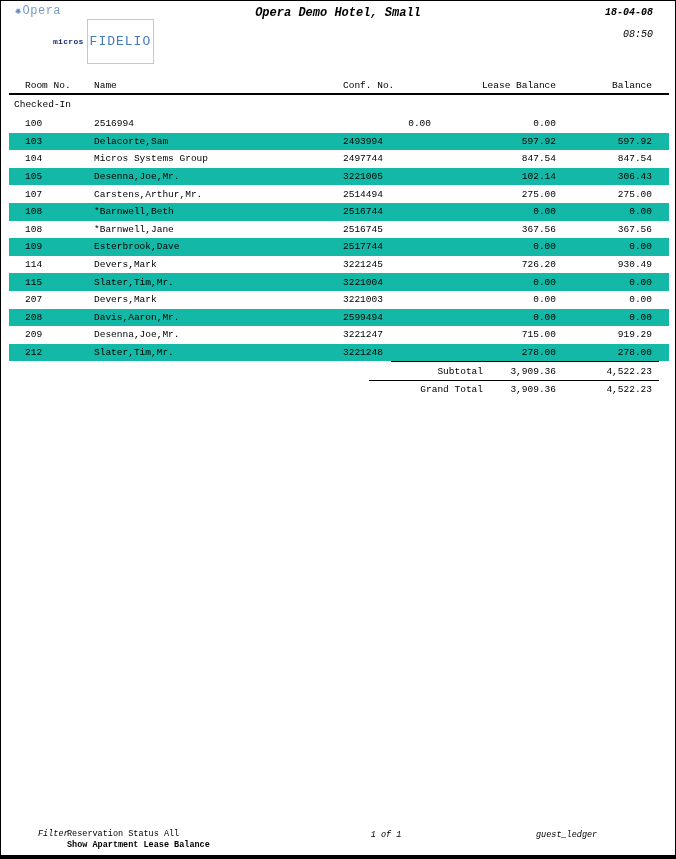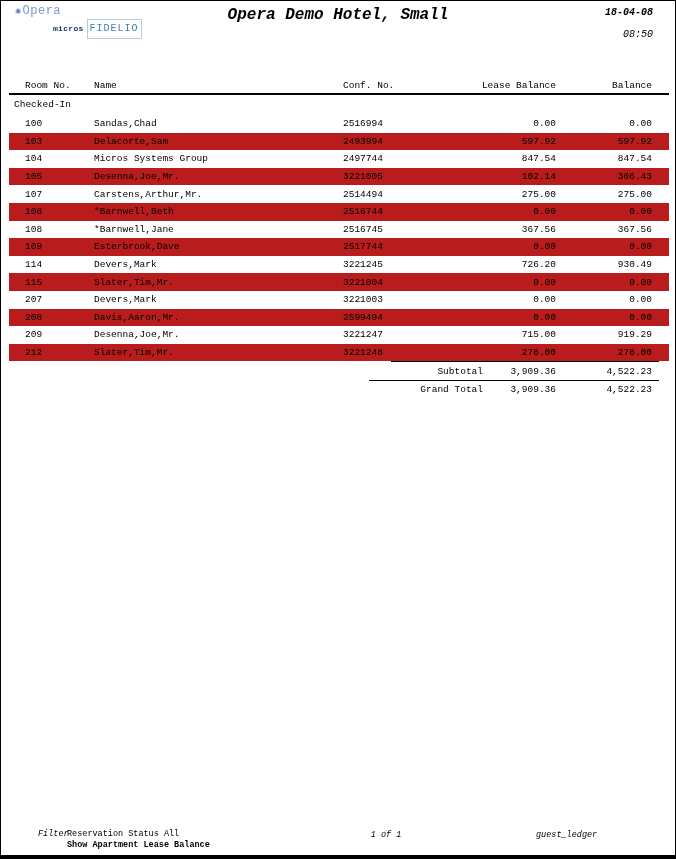--- a/index.html
+++ b/index.html
@@ -13,38 +13,38 @@
     font-family:Liberation Mono, monospace;
     color:#000;
     overflow:hidden;
   }
   
   .logo{position:absolute;left:14px;top:4px;line-height:1;}
   .logo-top{font-size:12px;color:#7b99cf;letter-spacing:0.5px;}
   .swirl{font-size:10px;color:#5b83c4;margin-right:1px;}
   .logo-bottom{margin-top:2px;font-size:8px;display:flex;align-items:center;gap:3px;}
   .micros{font-weight:bold;color:#1c2e6e;letter-spacing:0.3px;padding-left:38px;}
-  .fidelio{color:#4179bf;font-size:10px;letter-spacing:1px;border:1px solid #b8cbe4;padding:4px 2px;}
+  .fidelio{color:#4179bf;font-size:13px;letter-spacing:1px;border:1px solid #b8cbe4;padding:15px 2px;}
   .title{
     position:absolute;left:0;top:5px;width:100%;
-    text-align:center;font-size:16px;font-weight:bold;font-style:italic;
+    text-align:center;font-size:12px;font-weight:bold;font-style:italic;
   }
   .date{position:absolute;right:22px;top:6px;font-size:10px;font-weight:bold;font-style:italic;}
   .time{position:absolute;right:22px;top:28px;font-size:10px;font-style:italic;}
   .subtitle{
     position:absolute;left:0;top:42px;width:100%;
     text-align:center;font-size:11.5px;font-weight:bold;font-style:italic;
   }
   
   .table{position:absolute;left:8px;top:78px;width:660px;font-size:9.5px;}
   .grid{display:grid;grid-template-columns:85px 249px 88px 125px 96px;padding-right:17px;}
   .hrow{height:16px;align-items:end;border-bottom:2px solid #000;padding-bottom:2px;box-sizing:border-box;}
   .section{height:20px;line-height:20px;padding-left:5px;}
   .row{height:17.6px;align-items:center;}
-  .row.alt{background:#b91c1c;}
+  .row.alt{background:#14b8a6;}
   .c-room{padding-left:16px;}
   .c-lease,.c-balance{text-align:right;}
   .trow{display:grid;grid-template-columns:474px 73px 96px;padding-right:17px;height:17.5px;align-items:center;}
   .t-label{text-align:right;}
   .t-lease,.t-balance{text-align:right;}
   .tline{height:0;border-top:1px solid #000;}
   .tline.l1{margin-left:382px;width:268px;}
   .tline.l2{margin-left:360px;width:290px;}
   
   .footer{position:absolute;left:0;top:827px;width:100%;font-size:8.5px;line-height:10.5px;}
@@ -78,21 +78,20 @@
       <div class="c-conf">Conf. No.</div>
       <div class="c-lease">Lease Balance</div>
       <div class="c-balance">Balance</div>
     </div>
 
     <div class="section">Checked-In</div>
 
     <div id="table-body">
         <div class="grid row">
           <div class="c-room">100</div>
-          <div class="c-name">Sandas,Chad</div>
           <div class="c-conf">2516994</div>
           <div class="c-lease">0.00</div>
           <div class="c-balance">0.00</div>
         </div>
         <div class="grid row alt">
           <div class="c-room">103</div>
           <div class="c-name">Delacorte,Sam</div>
           <div class="c-conf">2493994</div>
           <div class="c-lease">597.92</div>
           <div class="c-balance">597.92</div>

